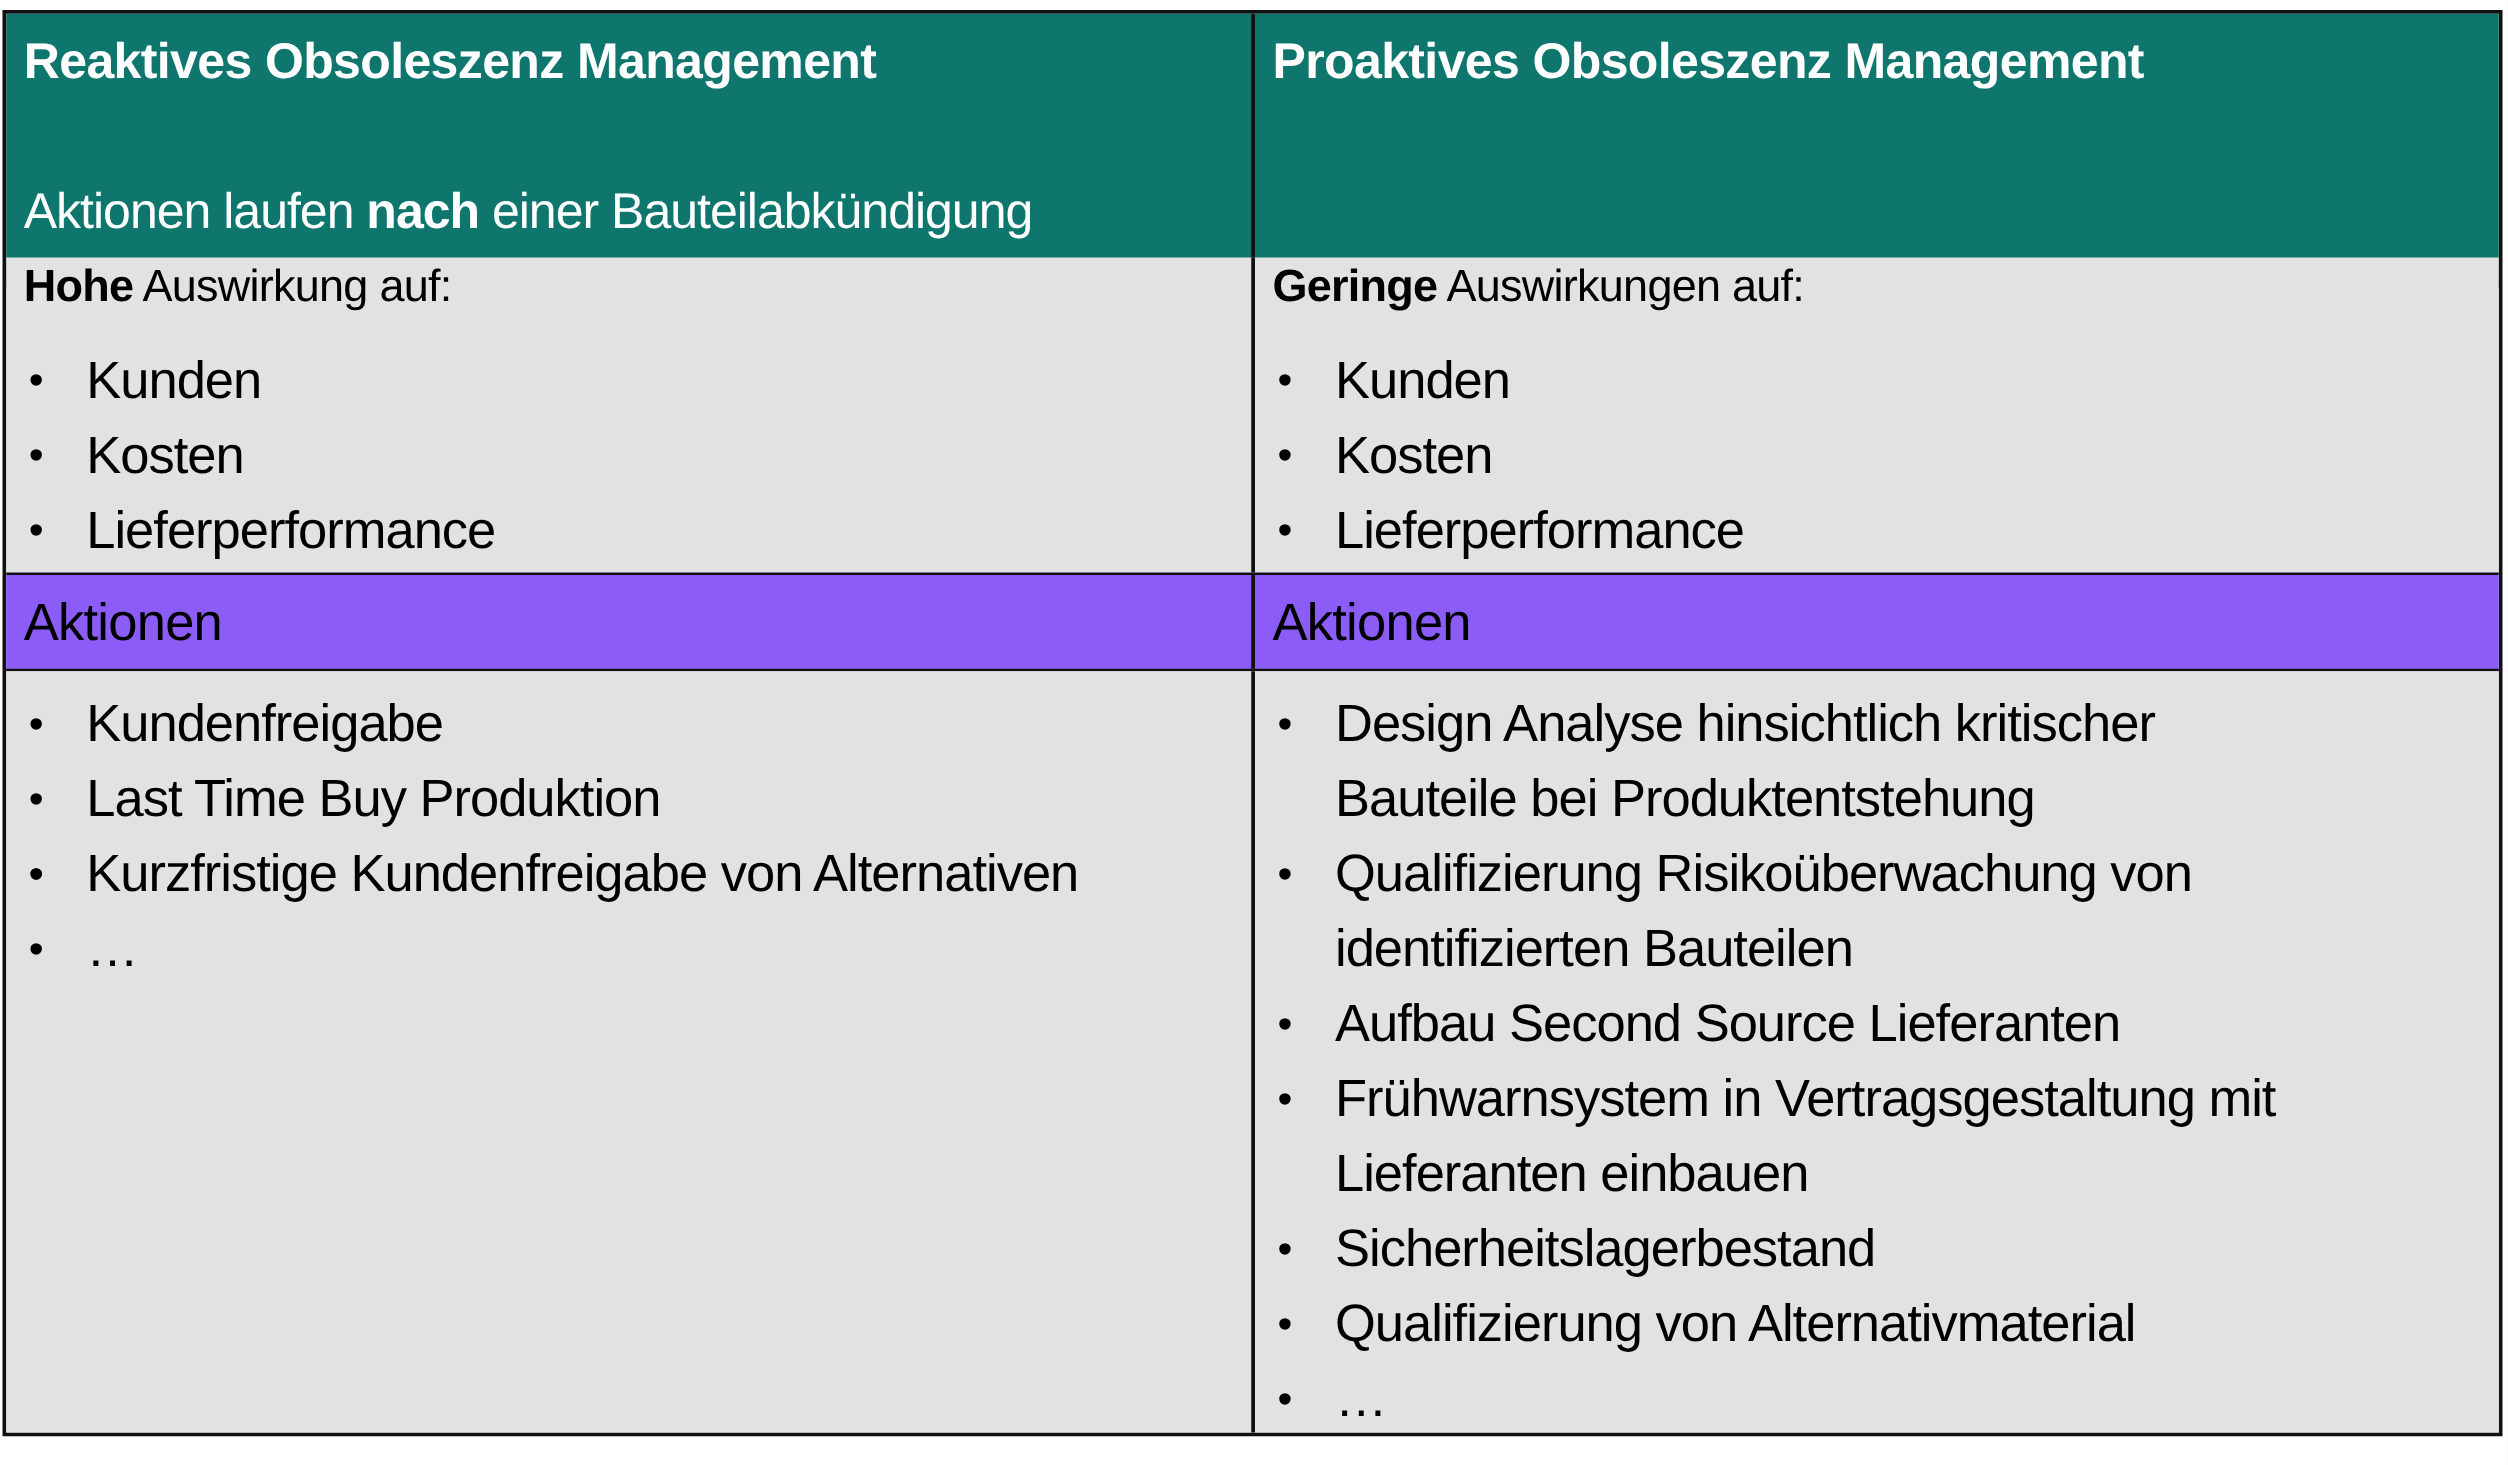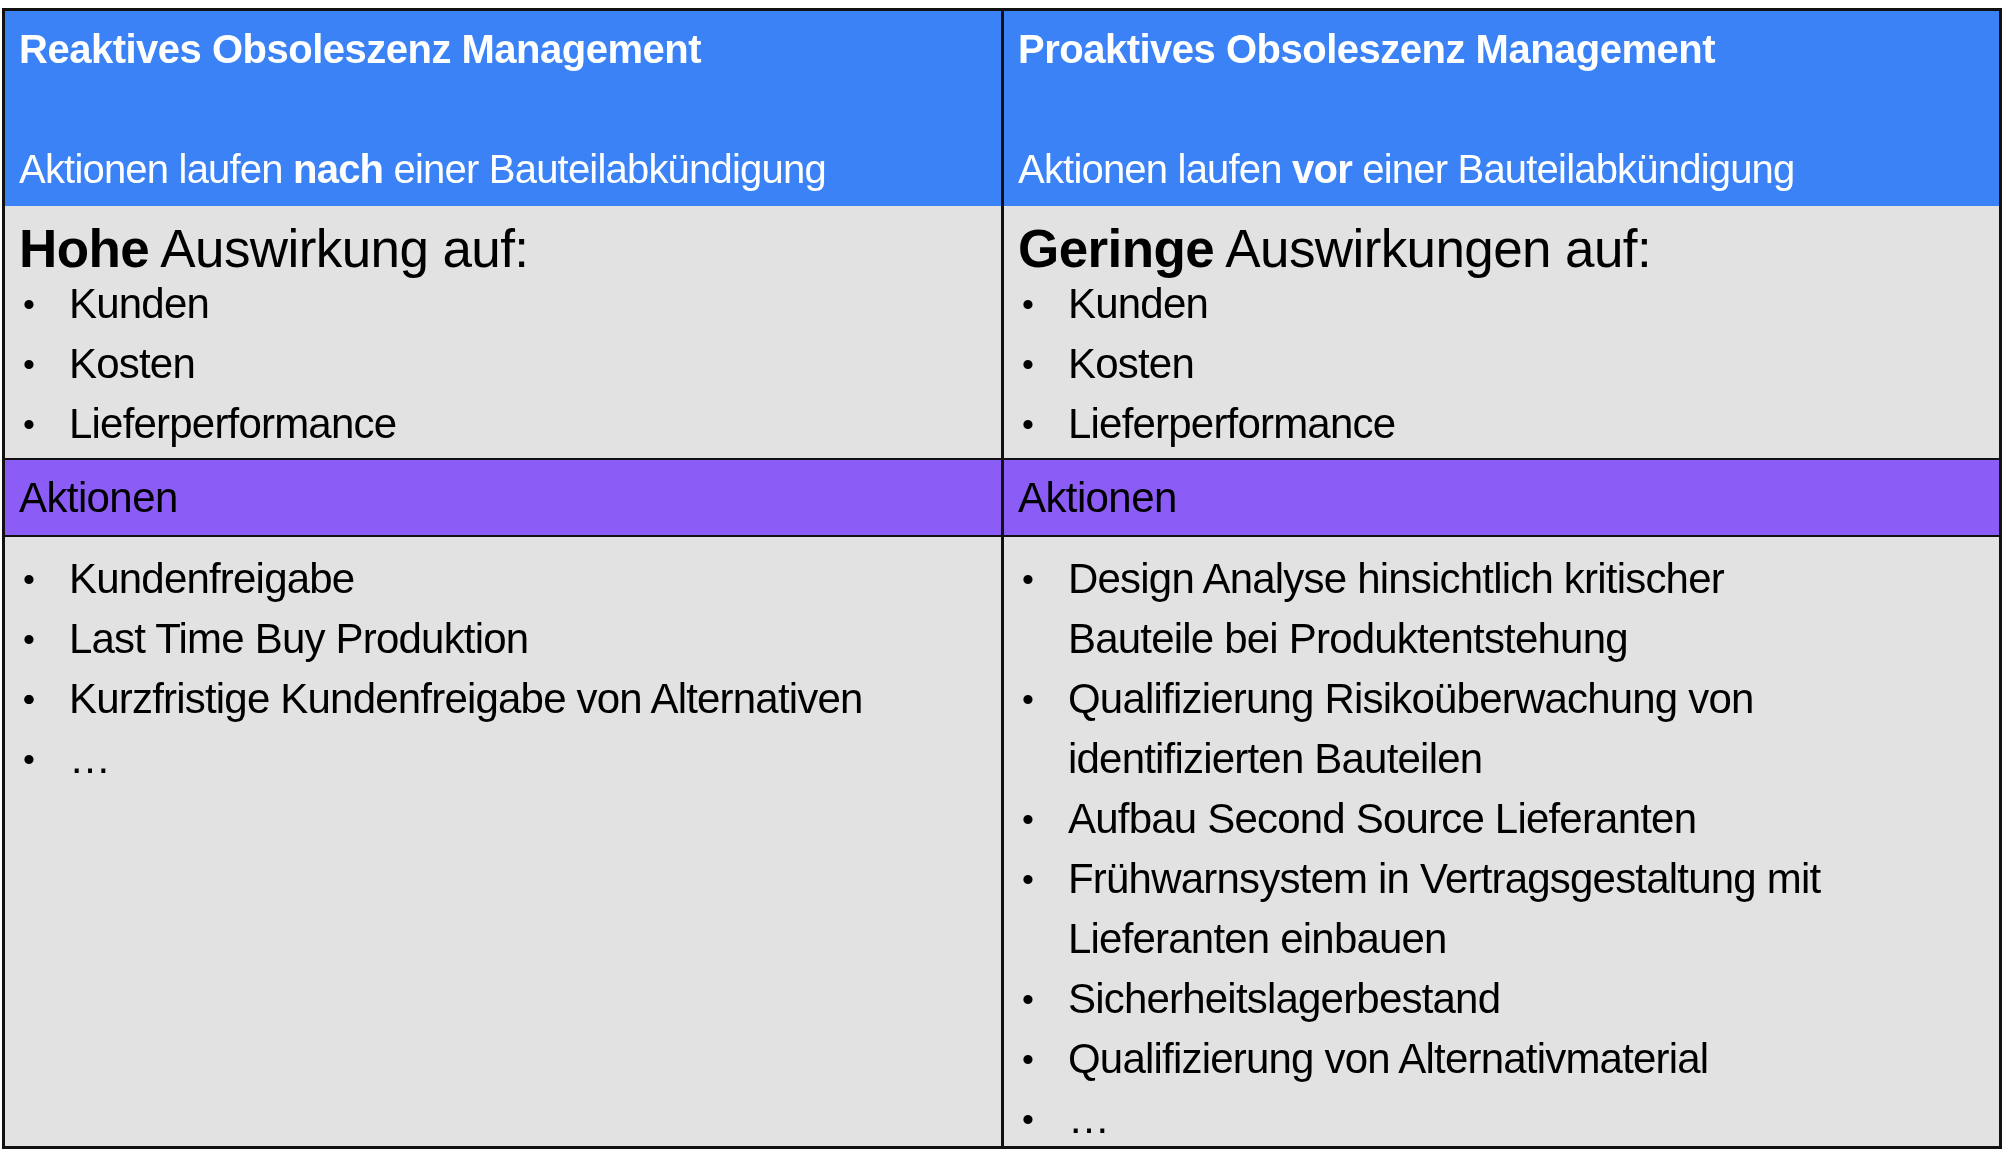--- a/index.html
+++ b/index.html
@@ -4,30 +4,30 @@
 <style>
   html, body { margin: 0; padding: 0; background: #ffffff; }
   body { width: 2006px; height: 1172px; position: relative; overflow: hidden;
          font-family: "Liberation Sans", sans-serif; color: #000; }
   .tbl { position: absolute; left: 2px; top: 8px; width: 2000px; height: 1141px;
          border: 3px solid #111; box-sizing: border-box; }
   .row { position: absolute; left: 0; right: 0; display: flex; box-sizing: border-box; }
   .cell { position: relative; box-sizing: border-box; height: 100%; }
   .cell.left { width: 999px; border-right: 3px solid #111; }
   .cell.right { flex: 1; border-radius: 24px; }
-  .hdr { top: 0; height: 219px; background: #3b82f6; border-bottom: 4px solid #111; }
+  .hdr { top: 0; height: 219px; background: #0f766e; border-bottom: 4px solid #111; }
   .impact { top: 195px; height: 254px; background: #e2e2e2; border-bottom: 2px solid #111; }
   .aktrow { top: 449px; height: 77px; background: #8b5cf6; border-bottom: 2px solid #111; }
   .actions { top: 526px; bottom: 0; background: #e2e2e2; }
   .hdr .title { position: absolute; left: 14px; top: 16px; color: #fff; font-weight: bold;
                 font-size: 40px; letter-spacing: -0.5px; white-space: nowrap; }
   .hdr .subtitle { position: absolute; left: 14px; top: 136px; color: #fff;
                    font-size: 40px; letter-spacing: -0.8px; white-space: nowrap; }
   .hdr .subtitle b { font-weight: bold; margin-top: 19px; }
-  .lead { position: absolute; left: 14px; top: 12px; font-size: 53px; letter-spacing: -0.6px; white-space: nowrap; }
+  .lead { position: absolute; left: 14px; top: 2px; font-size: 36px; letter-spacing: -0.6px; white-space: nowrap; }
   .lead b { font-weight: bold; }
   ul.list { list-style: none; margin: 0; padding: 0; position: absolute; left: 14px; right: 10px; }
   ul.list li { position: relative; padding-left: 50px; font-size: 42px; line-height: 60px;
                letter-spacing: -0.8px; white-space: nowrap; }
   ul.list li .bullet { position: absolute; left: 4px; top: 0; font-size: 34px; }
   .impact ul.list { top: 68px; }
   .actions ul.list { top: 12px; }
   .aktlabel { position: absolute; left: 14px; top: 14px; font-size: 42px; letter-spacing: -0.6px; }
 </style>
 </head>
@@ -35,21 +35,20 @@
 
 <div class="tbl">
 
   <div class="row hdr">
     <div class="cell left">
       <div class="title">Reaktives Obsoleszenz Management</div>
       <div class="subtitle"><span>Aktionen laufen </span><b>nach</b><span> einer Bauteilabkündigung</span></div>
     </div>
     <div class="cell right">
       <div class="title">Proaktives Obsoleszenz Management</div>
-      <div class="subtitle"><span>Aktionen laufen </span><b>vor</b><span> einer Bauteilabkündigung</span></div>
     </div>
   </div>
 
   <div class="row impact">
     <div class="cell left">
       <div class="lead"><b>Hohe</b><span> Auswirkung auf:</span></div>
       <ul class="list">
         <li><span class="bullet">•</span><span>Kunden</span></li>
         <li><span class="bullet">•</span><span>Kosten</span></li>
         <li><span class="bullet">•</span><span>Lieferperformance</span></li>

